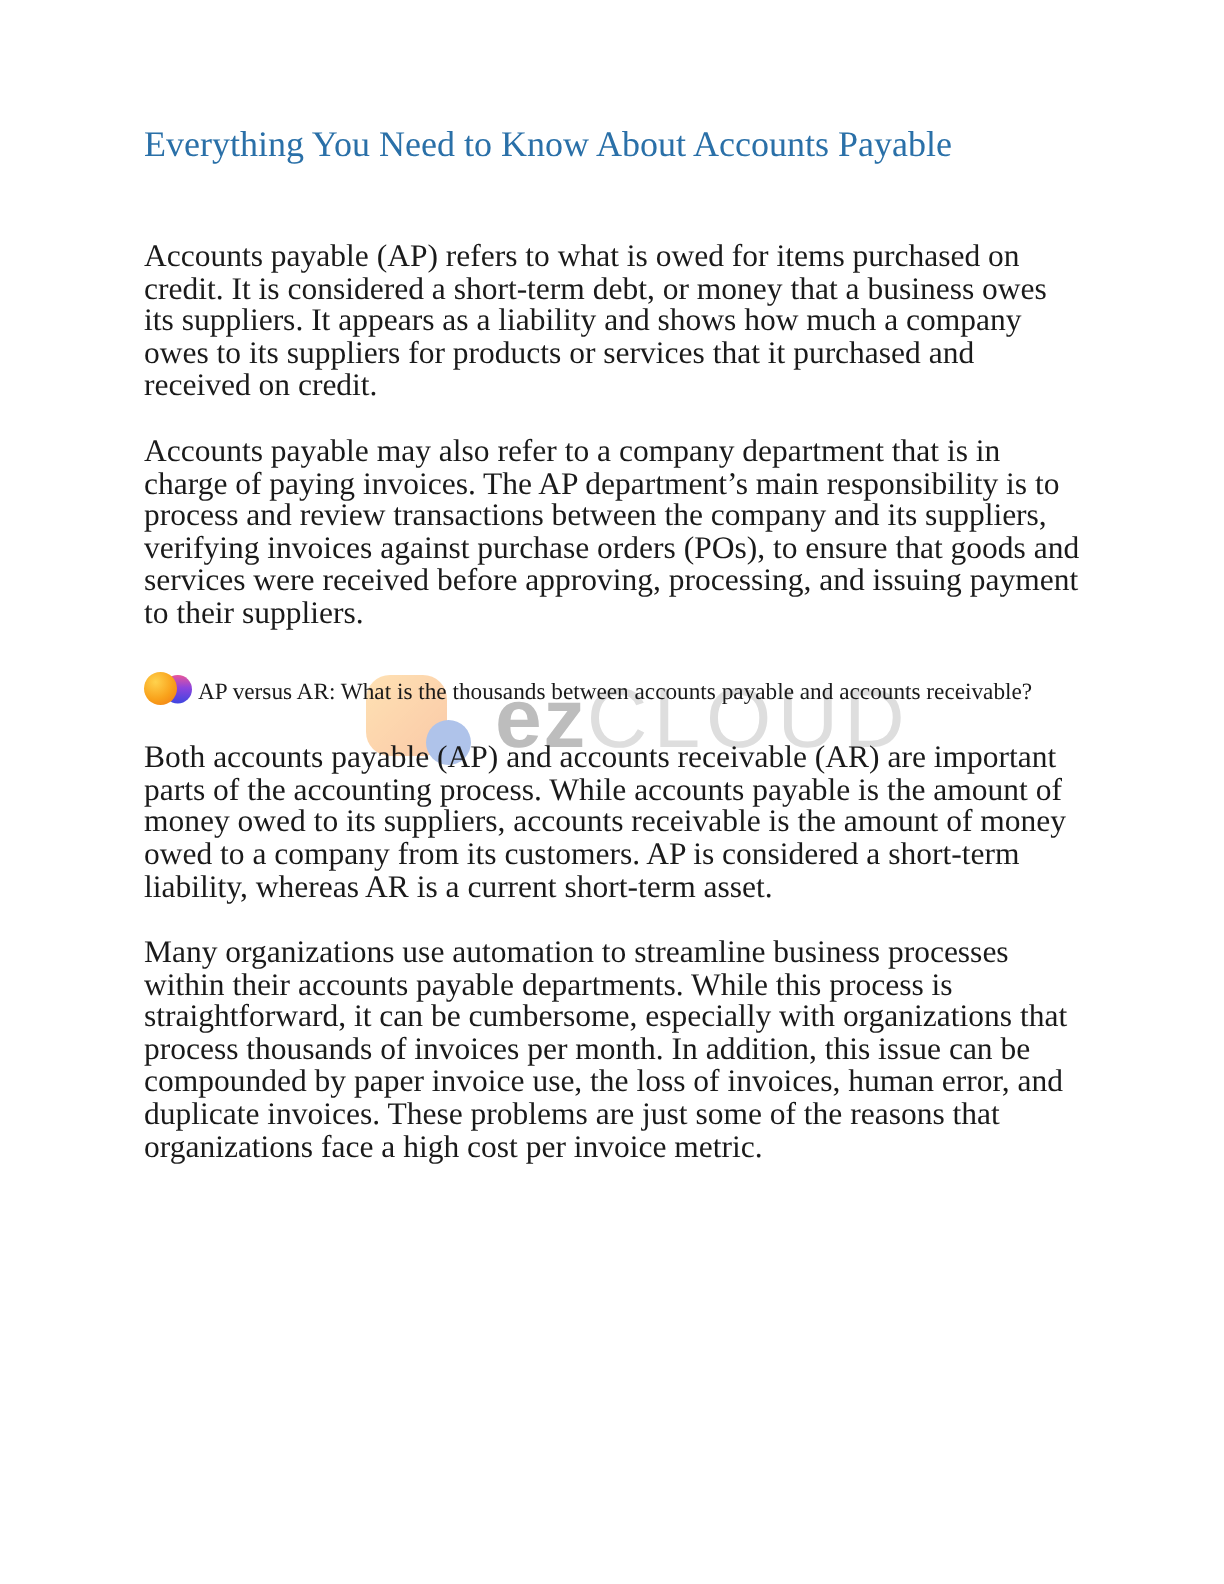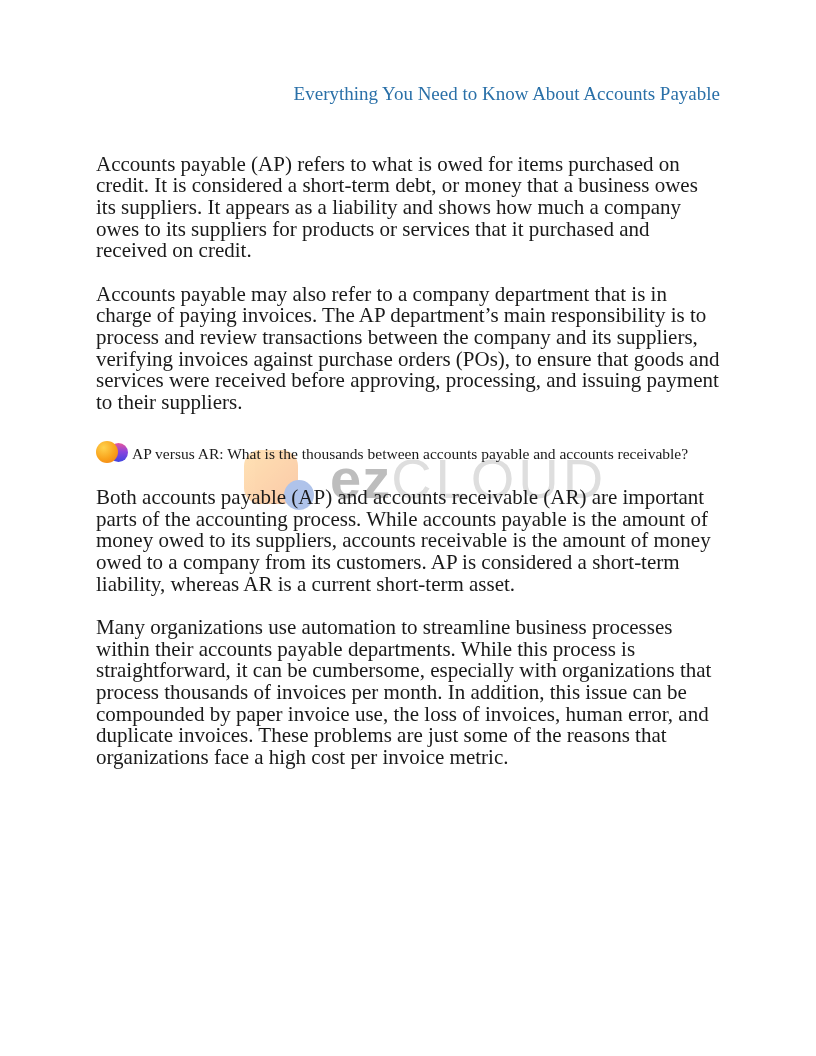--- a/index.html
+++ b/index.html
@@ -13,26 +13,25 @@
     height: 1056px;
     background: #ffffff;
     box-sizing: border-box;
     padding: 82px 96px 0 96px;
     overflow: hidden;
     font-family: "Liberation Serif", serif;
     color: #1a1a1a;
   }
   .doc-title {
     font-family: "Liberation Serif", serif;
-    font-size: 19px;
+    font-size: 24px;
     font-weight: 400;
     color: var(--title-color, #2a70a8);
     margin: 0 0 48px 0;
     line-height: 1.25;
-    text-align: right;
   }
   .content {
     position: relative;
     z-index: 1;
   }
   .content p {
     font-size: 21px;
     line-height: 21.6px;
     margin: 0 0 22px 0;
   }

